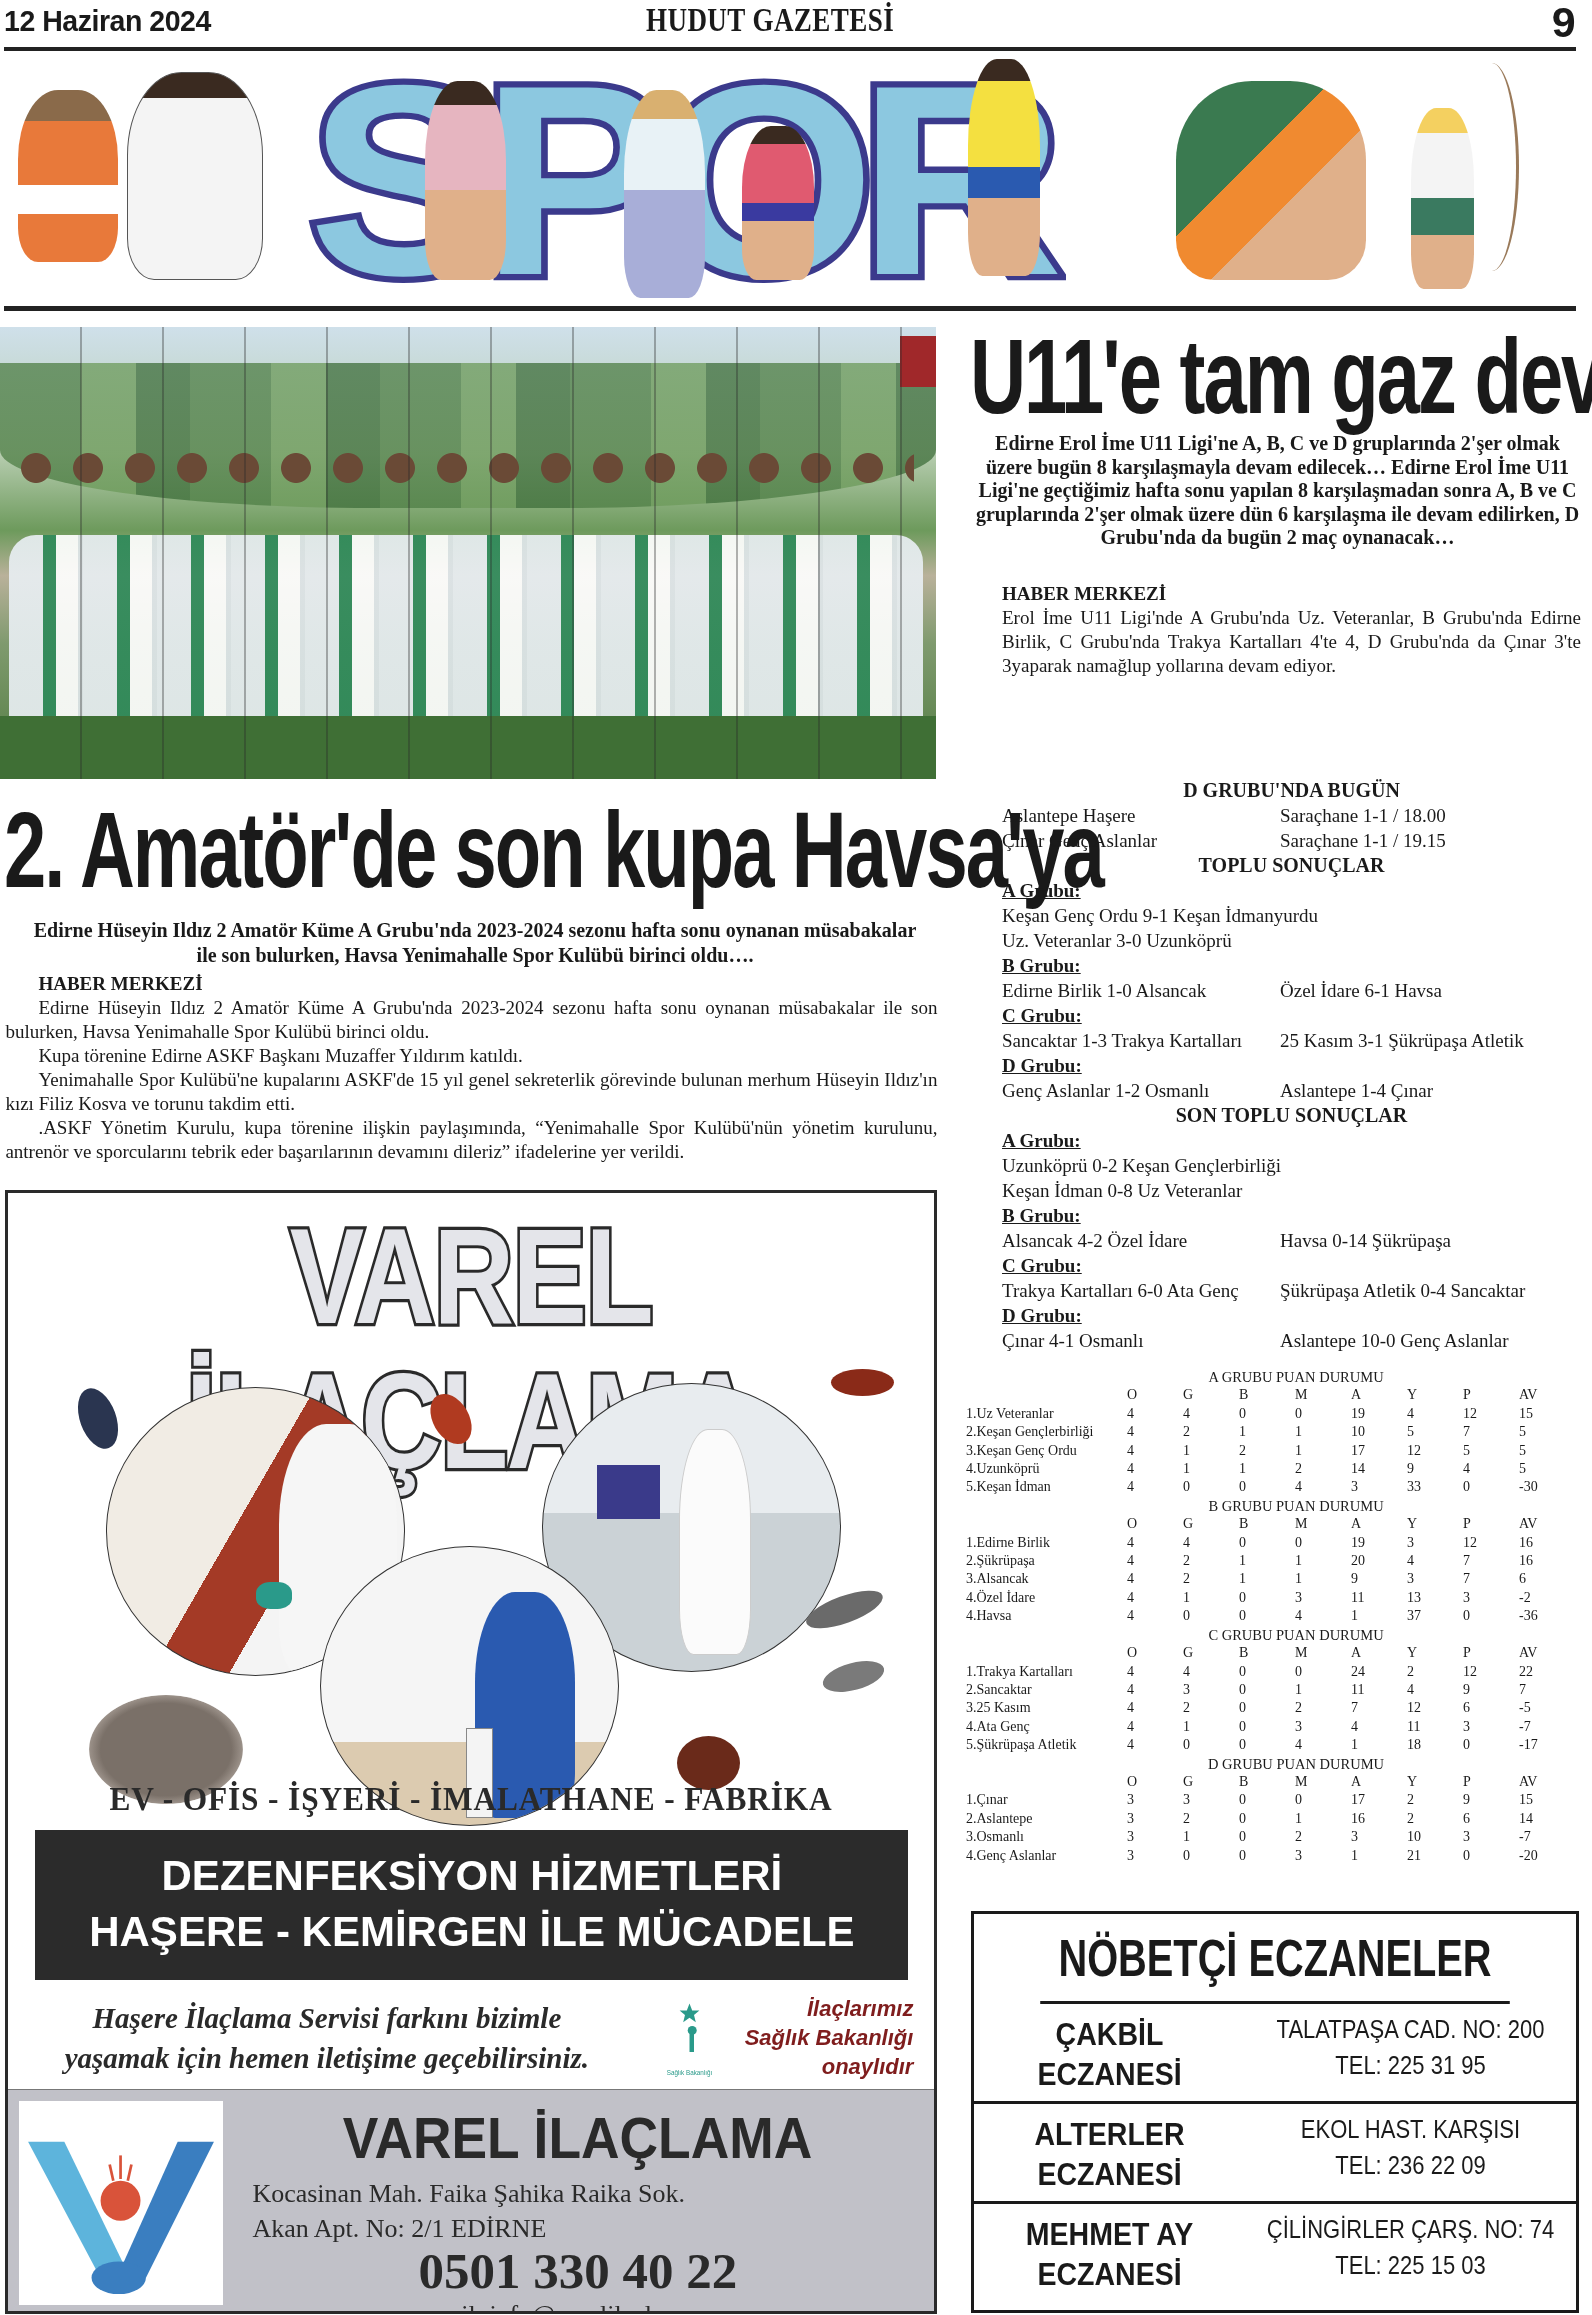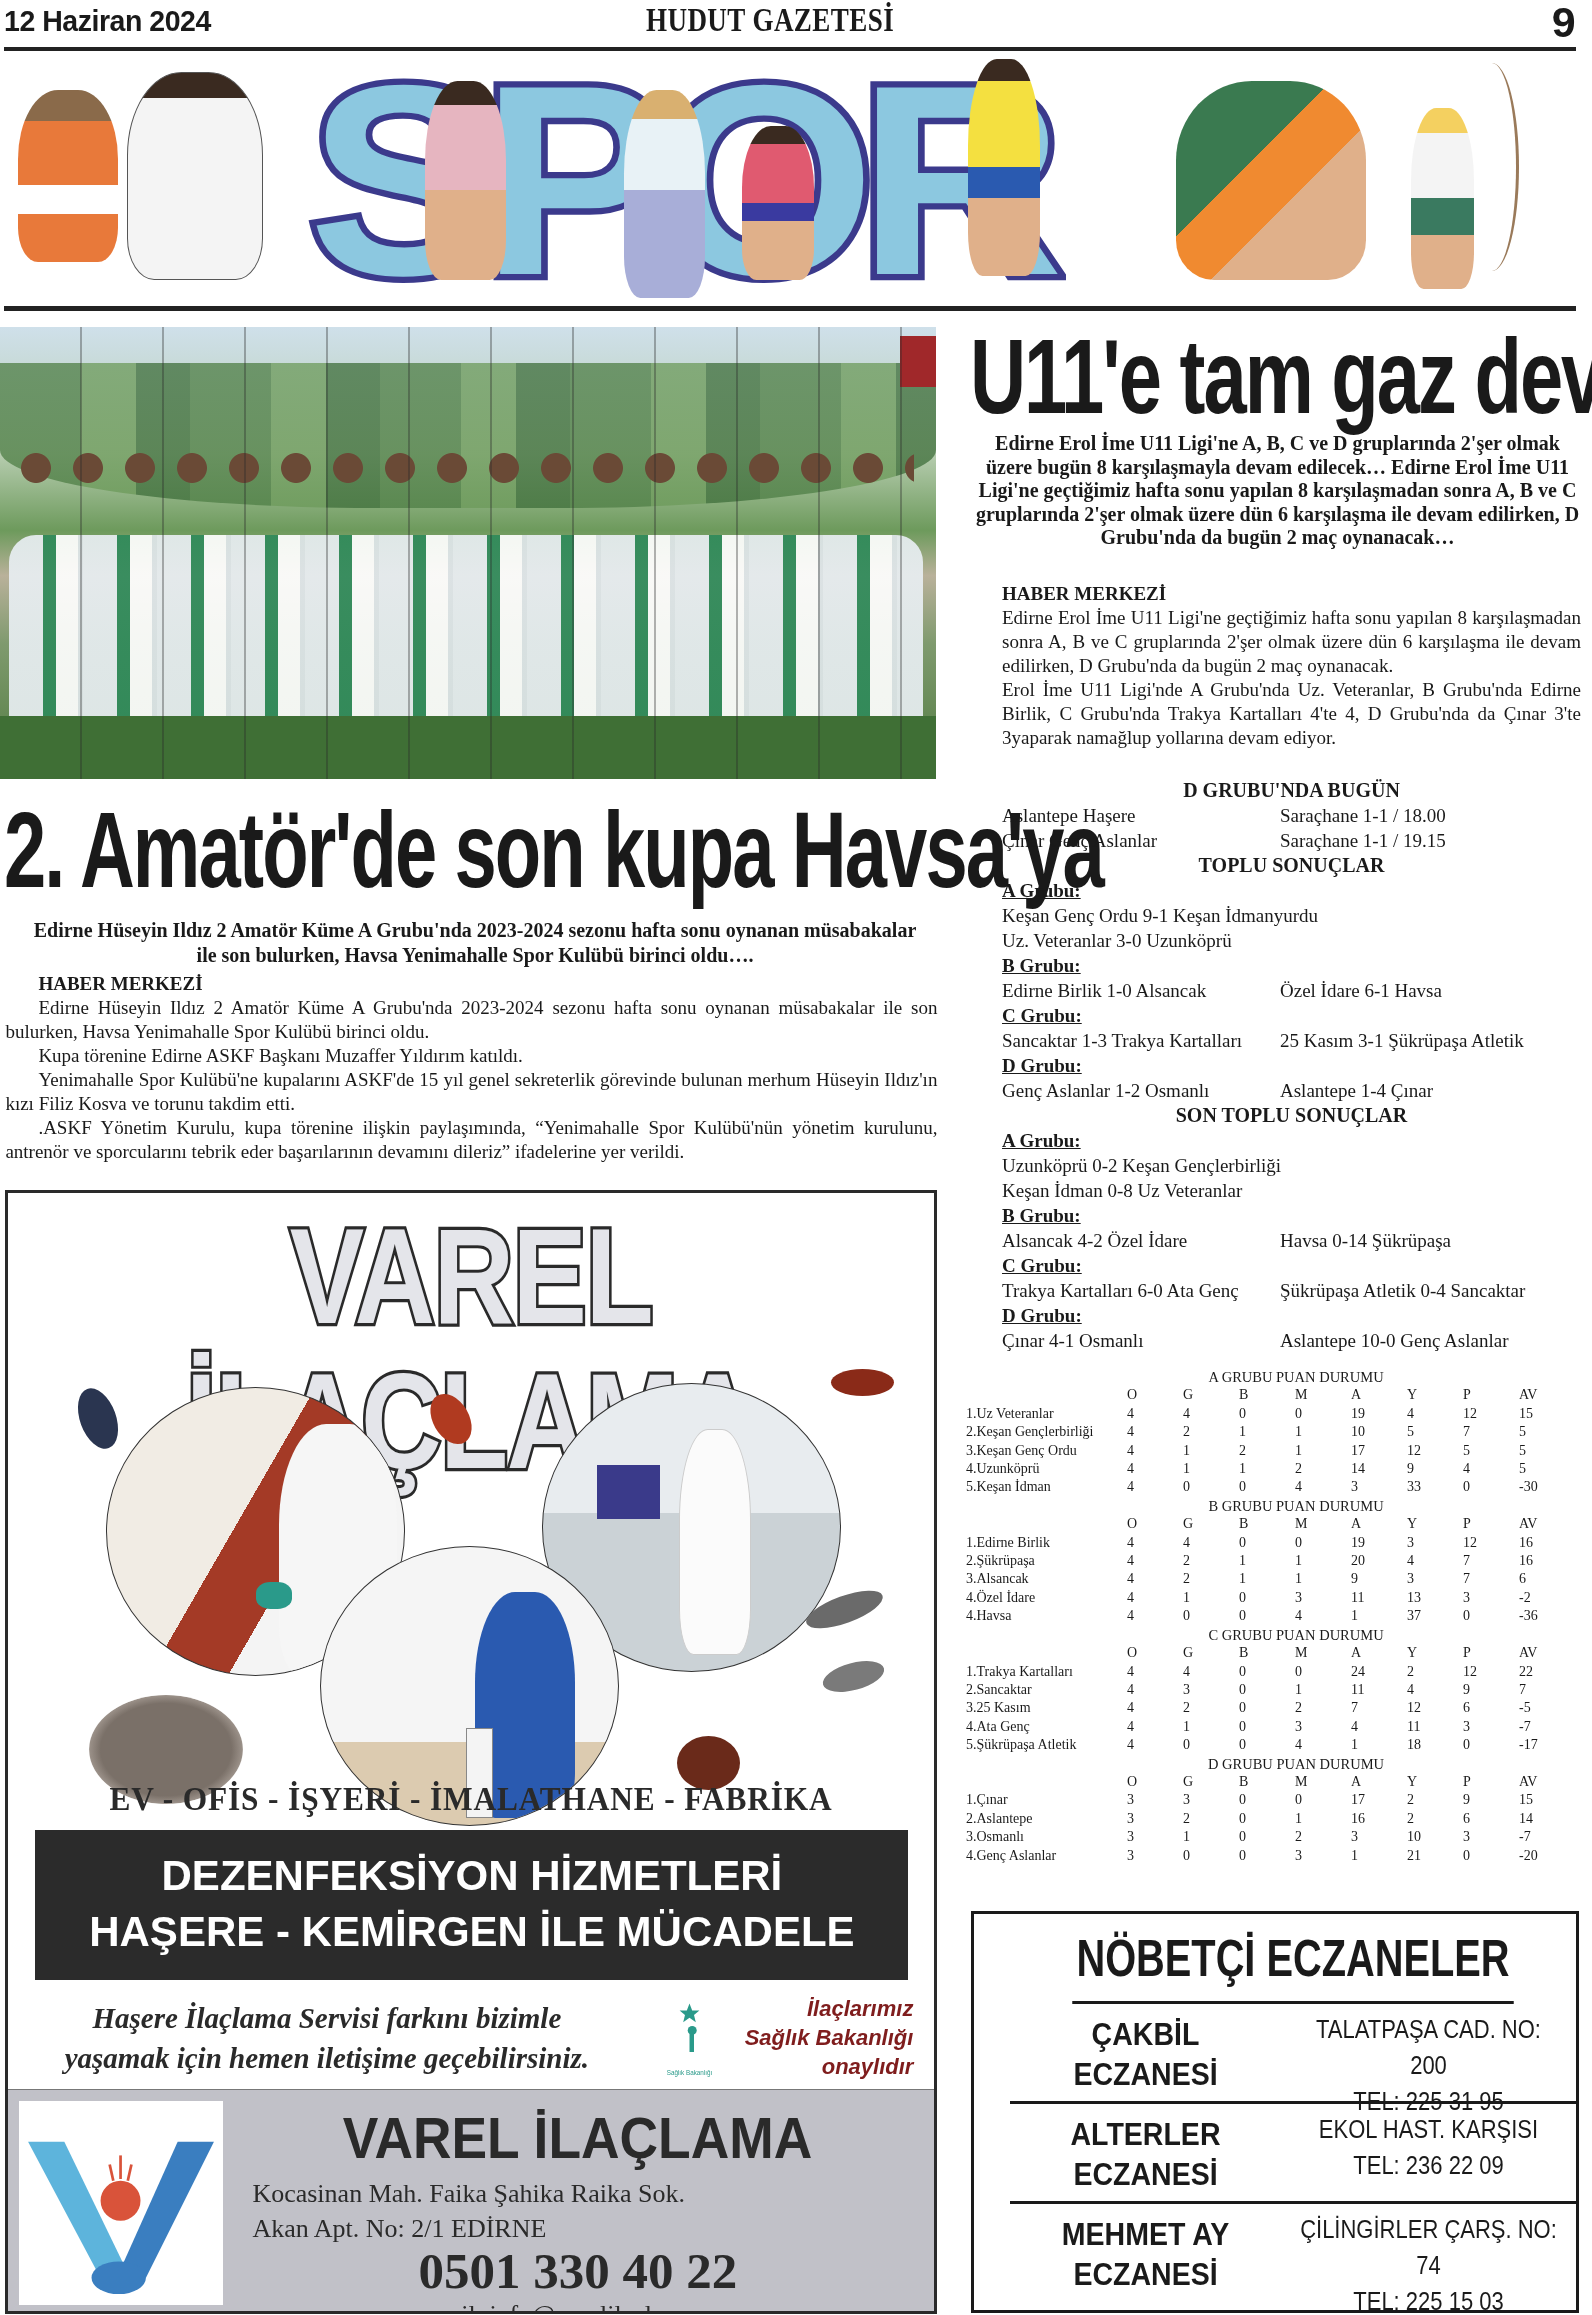--- a/index.html
+++ b/index.html
@@ -71,21 +71,21 @@
 
   .standings { position: absolute; left: 966px; top: 1368px; width: 624px; font-size: 14px; line-height: 18.4px; }
   .st-title { text-align: center; font-weight: normal; font-size: 14.5px; padding-left: 36px; }
   .st-row { display: flex; }
   .st-row span { display: inline-block; }
   .st-name { width: 161px; white-space: nowrap; }
   .st-num { width: 56px; }
   .st-num:last-child { width: 36px; }
 
   
-  .pharm { position: absolute; left: 971px; top: 1911px; width: 608px; height: 402px; border: 3.6px solid #1a1a1a; font-family: "Liberation Sans", sans-serif; padding-left: 36px; }
+  .pharm { position: absolute; left: 971px; top: 1911px; width: 608px; height: 402px; border: 3.6px solid #1a1a1a; font-family: "Liberation Sans", sans-serif; }
   .pharm-title { height: 90px; border-bottom: 3.6px solid #1a1a1a; text-align: center; font-weight: bold; font-size: 51px; line-height: 90px; transform: scaleX(0.78); }
   .pharm-row { display: flex; height: 100px; border-bottom: 3.6px solid #1a1a1a; }
   .pharm-row:last-child { border-bottom: none; height: 109px; }
   .pharm-name { width: 271px; text-align: center; font-weight: bold; font-size: 31px; line-height: 40px; padding-top: 11px; transform: scaleX(0.92); }
   .pharm-info { flex: 1; text-align: center; font-size: 25px; line-height: 36px; padding-top: 7.2px; transform: scaleX(0.88); }
 </style>
 </head>
 <body>
 
 <div class="masthead">
@@ -193,21 +193,20 @@
     <div class="ad-addr a2">Akan Apt. No: 2/1 EDİRNE</div>
     <div class="ad-phone">0501 330 40 22</div>
     <div class="ad-mail">e-mail: info@varelilaclama.com</div>
   </div>
 </div>
 
 <div class="h-right">U11'e tam gaz devam</div>
 <div class="lead-right">Edirne Erol İme U11 Ligi'ne A, B, C ve D gruplarında 2'şer olmak üzere bugün 8 karşılaşmayla devam edilecek… Edirne Erol İme U11 Ligi'ne geçtiğimiz hafta sonu yapılan 8 karşılaşmadan sonra A, B ve C gruplarında 2'şer olmak üzere dün 6 karşılaşma ile devam edilirken, D Grubu'nda da bugün 2 maç oynanacak…</div>
 <div class="body-right">
   <span class="byline" style="text-indent:0">HABER MERKEZİ</span>
-  <p style="text-indent:0">Edirne Erol İme U11 Ligi'ne geçtiğimiz hafta sonu yapılan 8 karşılaşmadan sonra A, B ve C gruplarında 2'şer olmak üzere dün 6 karşılaşma ile devam edilirken, D Grubu'nda da bugün 2 maç oynanacak.</p>
   <p style="text-indent:0">Erol İme U11 Ligi'nde A Grubu'nda Uz. Veteranlar, B Grubu'nda Edirne Birlik, C Grubu'nda Trakya Kartalları 4'te 4, D Grubu'nda da Çınar 3'te 3yaparak namağlup yollarına devam ediyor.</p>
 </div>
 
 <div class="results">
   <div class="sec-title">D GRUBU'NDA BUGÜN</div>
   <div class="row2">
     <span class="c-a">Aslantepe  Haşere</span>
     <span>Saraçhane 1-1 / 18.00</span>
   </div>
   <div class="row2">

